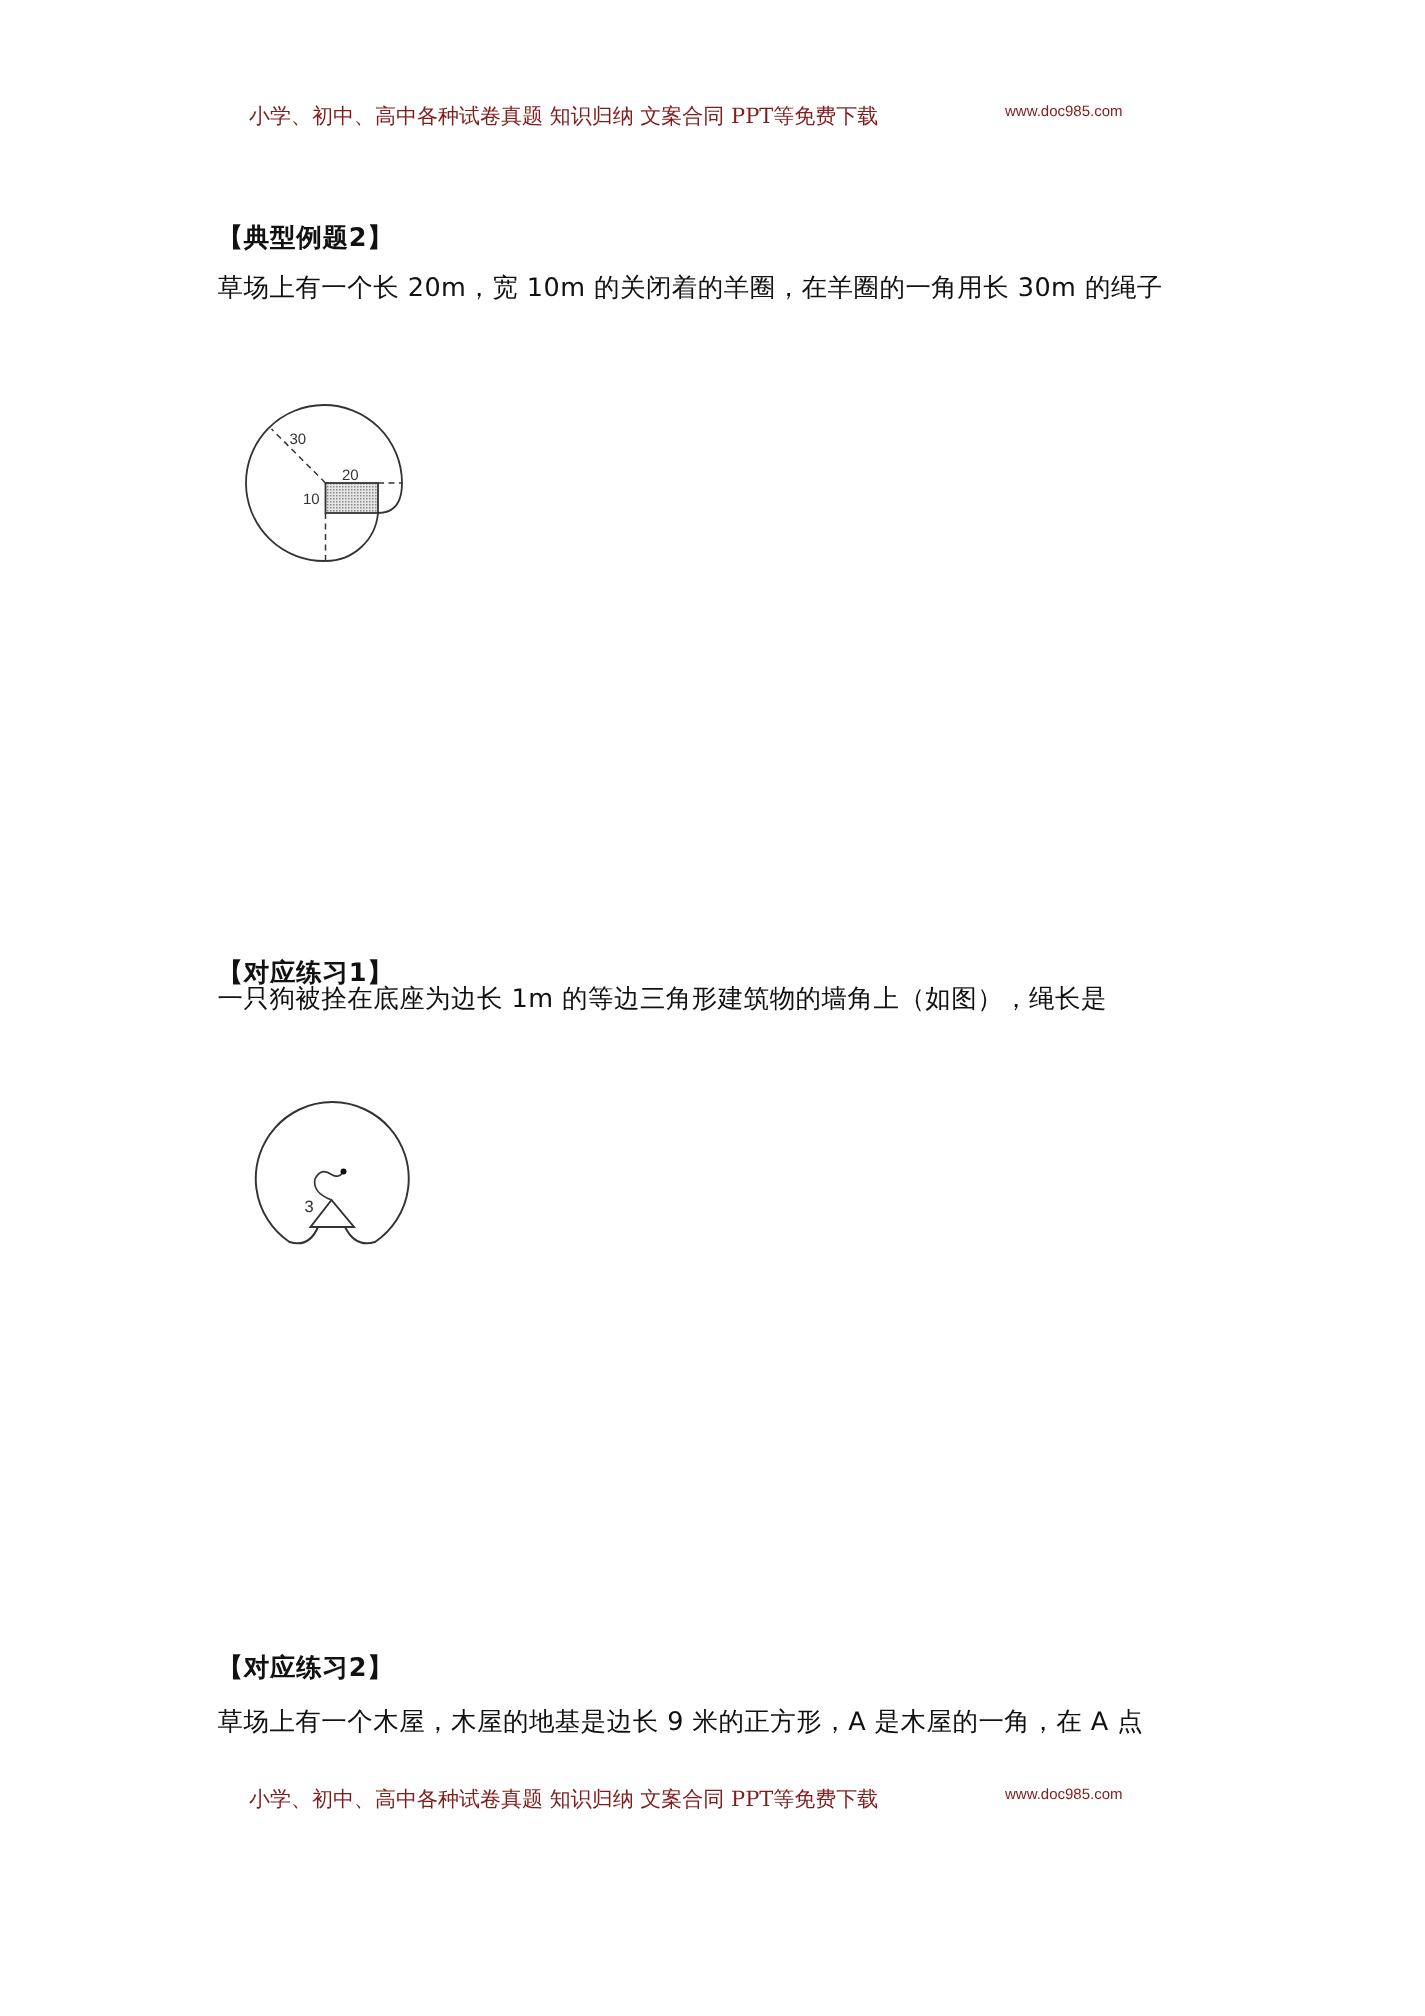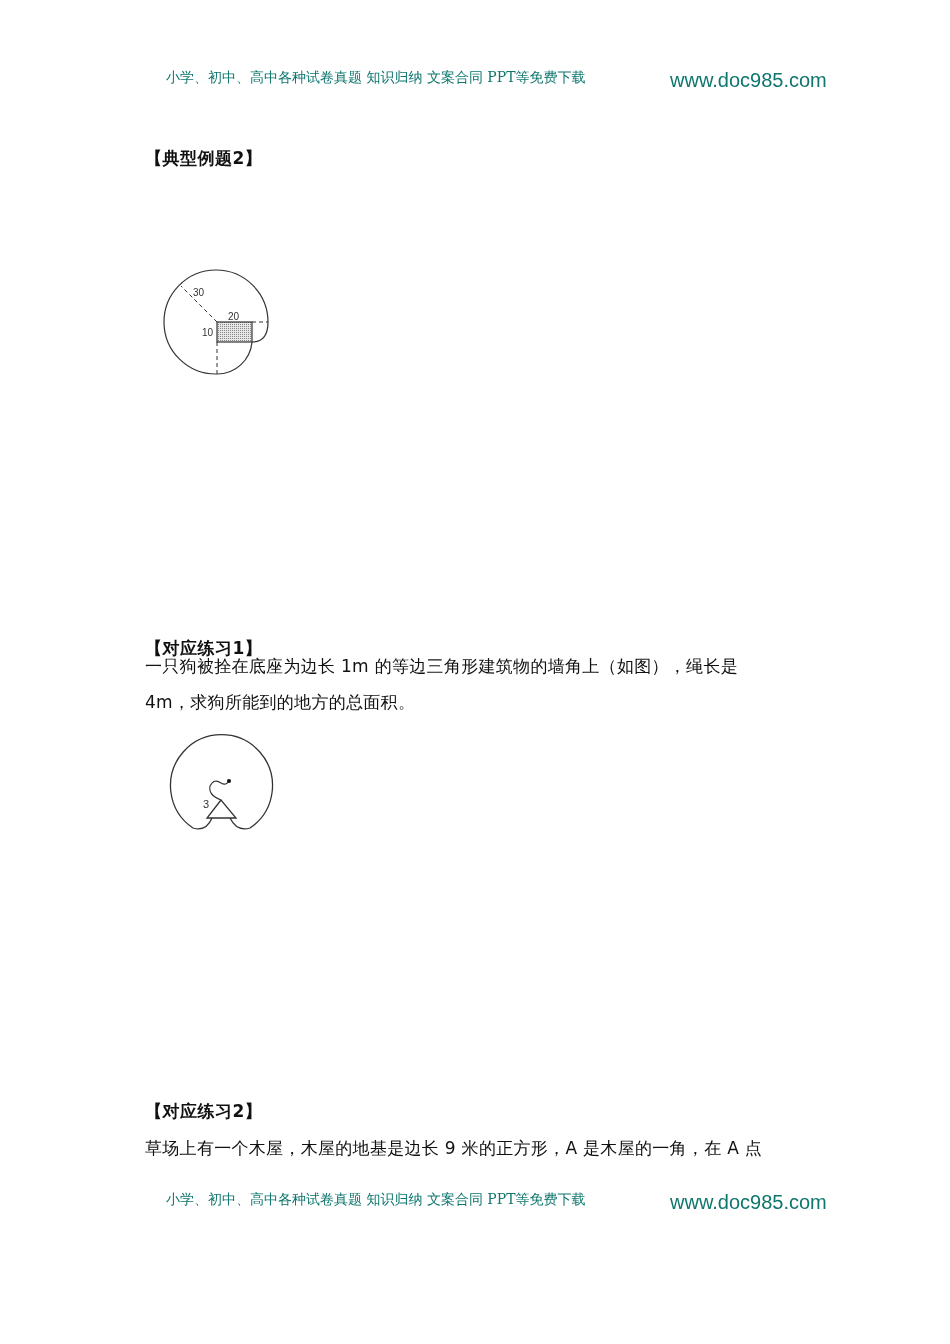--- a/index.html
+++ b/index.html
@@ -1,36 +1,37 @@
 <!DOCTYPE html>
 <html><head>
 <meta charset="utf-8">
 <style>
   html, body { margin: 0; padding: 0; background: #ffffff; }
   body { width: 950px; height: 1344px; position: relative; overflow: hidden;
          font-family: "DejaVu Sans", "Liberation Sans", sans-serif; color: #111; }
   .header, .footer { position: absolute; left: 166px; width: 640px; font-size: 14px;
-         color: #0f766e; white-space: nowrap; font-family: "DejaVu Serif", "Liberation Serif", serif; }
+         color: #7f1d1d; white-space: nowrap; font-family: "DejaVu Serif", "Liberation Serif", serif; }
   .header { top: 69px; }
   .footer { top: 1191px; }
-  .header .site, .footer .site { position: absolute; left: 504px; font-family: "Liberation Sans", "DejaVu Sans", sans-serif; font-size: 20px; }
+  .header .site, .footer .site { position: absolute; left: 504px; font-family: "Liberation Sans", "DejaVu Sans", sans-serif; font-size: 10px; }
   .section-title { position: absolute; left: 145px; font-size: 17px; font-weight: bold; letter-spacing: 0.5px; }
   .para { position: absolute; left: 145px; font-size: 17px; line-height: 36px; width: 670px; letter-spacing: 0.3px; }
   .figure { position: absolute; }
 </style>
 </head>
 <body>
 
 <div class="header">
   <span>小学、初中、高中各种试卷真题 知识归纳 文案合同 PPT等免费下载</span>
   <span class="site">www.doc985.com</span>
 </div>
 
 <div class="section-title" style="top:147px;">【典型例题2】</div>
 <div class="para" style="top:174px;">
+  <div>草场上有一个长 20m，宽 10m 的关闭着的羊圈，在羊圈的一角用长 30m 的绳子</div>
 </div>
 
 <svg class="figure" style="left:155px; top:262px;" width="130" height="125" viewBox="155 262 130 125">
   <defs>
     <pattern id="dots" width="2" height="2" patternUnits="userSpaceOnUse">
       <rect width="2" height="2" fill="#e6e6e6"></rect>
       <rect width="1" height="1" fill="#888"></rect>
     </pattern>
   </defs>
 
@@ -46,21 +47,20 @@
   <line x1="252" y1="322" x2="268" y2="322" stroke="#333" stroke-width="1" stroke-dasharray="4,3"></line>
   <line x1="217" y1="342" x2="217" y2="374" stroke="#333" stroke-width="1" stroke-dasharray="4,3"></line>
   <text x="193" y="296" font-size="10" fill="#333" font-family="Liberation Sans, sans-serif">30</text>
   <text x="228" y="320" font-size="10" fill="#333" font-family="Liberation Sans, sans-serif">20</text>
   <text x="202" y="336" font-size="10" fill="#333" font-family="Liberation Sans, sans-serif">10</text>
 </svg>
 
 <div class="section-title" style="top:621px;margin-top:16px;">【对应练习1】</div>
 <div class="para" style="top:648px;">
   <div>一只狗被拴在底座为边长 1m 的等边三角形建筑物的墙角上（如图），绳长是</div>
-  <div>4m，求狗所能到的地方的总面积。</div>
 </div>
 
 <svg class="figure" style="left:160px; top:722px;" width="125" height="115" viewBox="160 722 125 115">
 
   <path d="M212,818 Q206,832 193,828 A51,51 0 1,1 250,828 Q237,832 230,818" fill="none" stroke="#333" stroke-width="1.3"></path>
 
   <polygon points="221,800 207,818 236,818" fill="#fff" stroke="#333" stroke-width="1.3"></polygon>
 
   <path d="M221,800 Q208,795 210,786 Q214,778 221,783 Q226,786 229,781" fill="none" stroke="#333" stroke-width="1.1"></path>
   <circle cx="229" cy="781" r="2" fill="#111"></circle>

